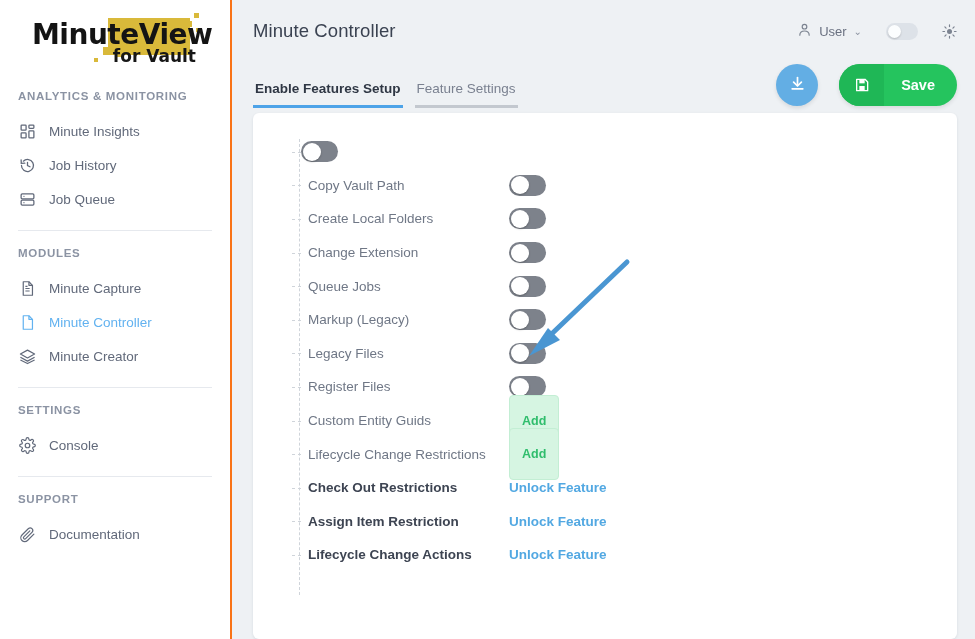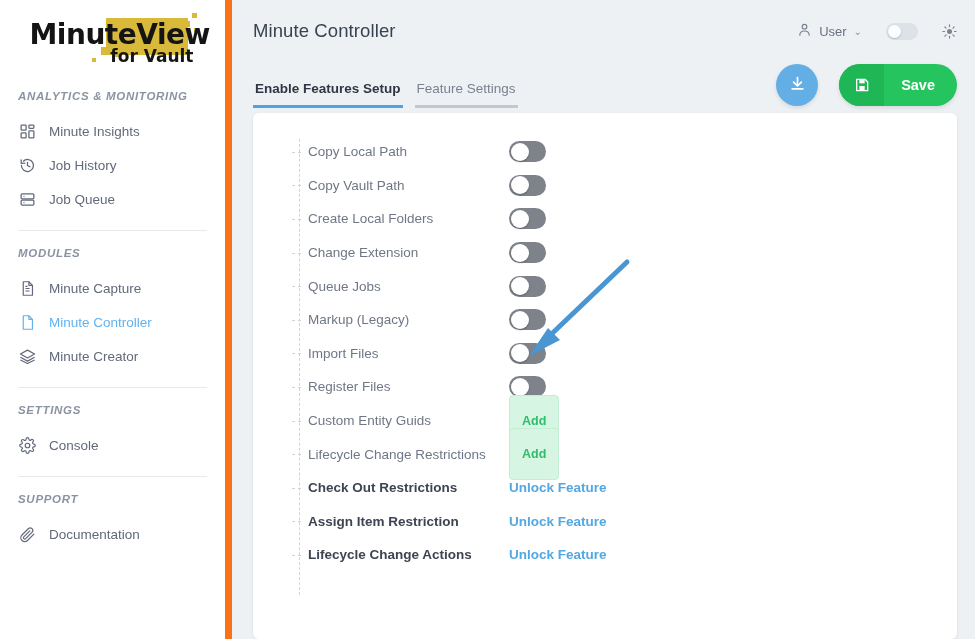--- a/index.html
+++ b/index.html
@@ -14,21 +14,21 @@
     width: 975px; height: 639px;
     display: flex;
     background: #eef1f4;
   }
 
   
   .sidebar {
     width: 232px;
     height: 639px;
     background: #ffffff;
-    border-right: 7px solid #f97316;
+    border-right: 2px solid #f97316;
     flex: 0 0 232px;
     position: relative;
     overflow: hidden;
   }
   .logo-wrap {
     height: 74px;
     display: flex;
     align-items: center;
     justify-content: center;
     padding-top: 4px;
@@ -65,21 +65,20 @@
   }
 
   .side-group-title {
     font-size: 11.5px;
     font-weight: bold;
     letter-spacing: 0.7px;
     color: #8b93a3;
     padding: 0 0 0 18px;
     margin-top: 16px;
     margin-bottom: 12px;
-    font-style: italic;
   }
   .side-item {
     display: flex;
     align-items: center;
     height: 34px;
     padding-left: 18px;
     gap: 13px;
     cursor: pointer;
     color: #61697a;
     font-size: 13.5px;
@@ -467,21 +466,20 @@
         </button>
       </div>
     </nav>
 
     <div class="card">
       <div class="feature-list">
         <div class="tree-line"></div>
 
         <div class="frow">
           <span class="stub"></span>
-          <span class="flabel">Copy Local Path</span>
           <span class="fctrl">
               <span class="sw"></span>
             </span>
         </div>
 
         <div class="frow">
           <span class="stub"></span>
           <span class="flabel">Copy Vault Path</span>
           <span class="fctrl">
               <span class="sw"></span>
@@ -516,21 +514,21 @@
           <span class="stub"></span>
           <span class="flabel">Markup (Legacy)</span>
           <span class="fctrl">
               <span class="sw"></span>
             </span>
         </div>
 
 
         <div class="frow">
           <span class="stub"></span>
-          <span class="flabel">Import Files</span>
+          <span class="flabel">Legacy Files</span>
           <span class="fctrl">
               <span class="sw"></span>
             </span>
         </div>
 
         <div class="frow">
           <span class="stub"></span>
           <span class="flabel">Register Files</span>
           <span class="fctrl">
               <span class="sw"></span>

